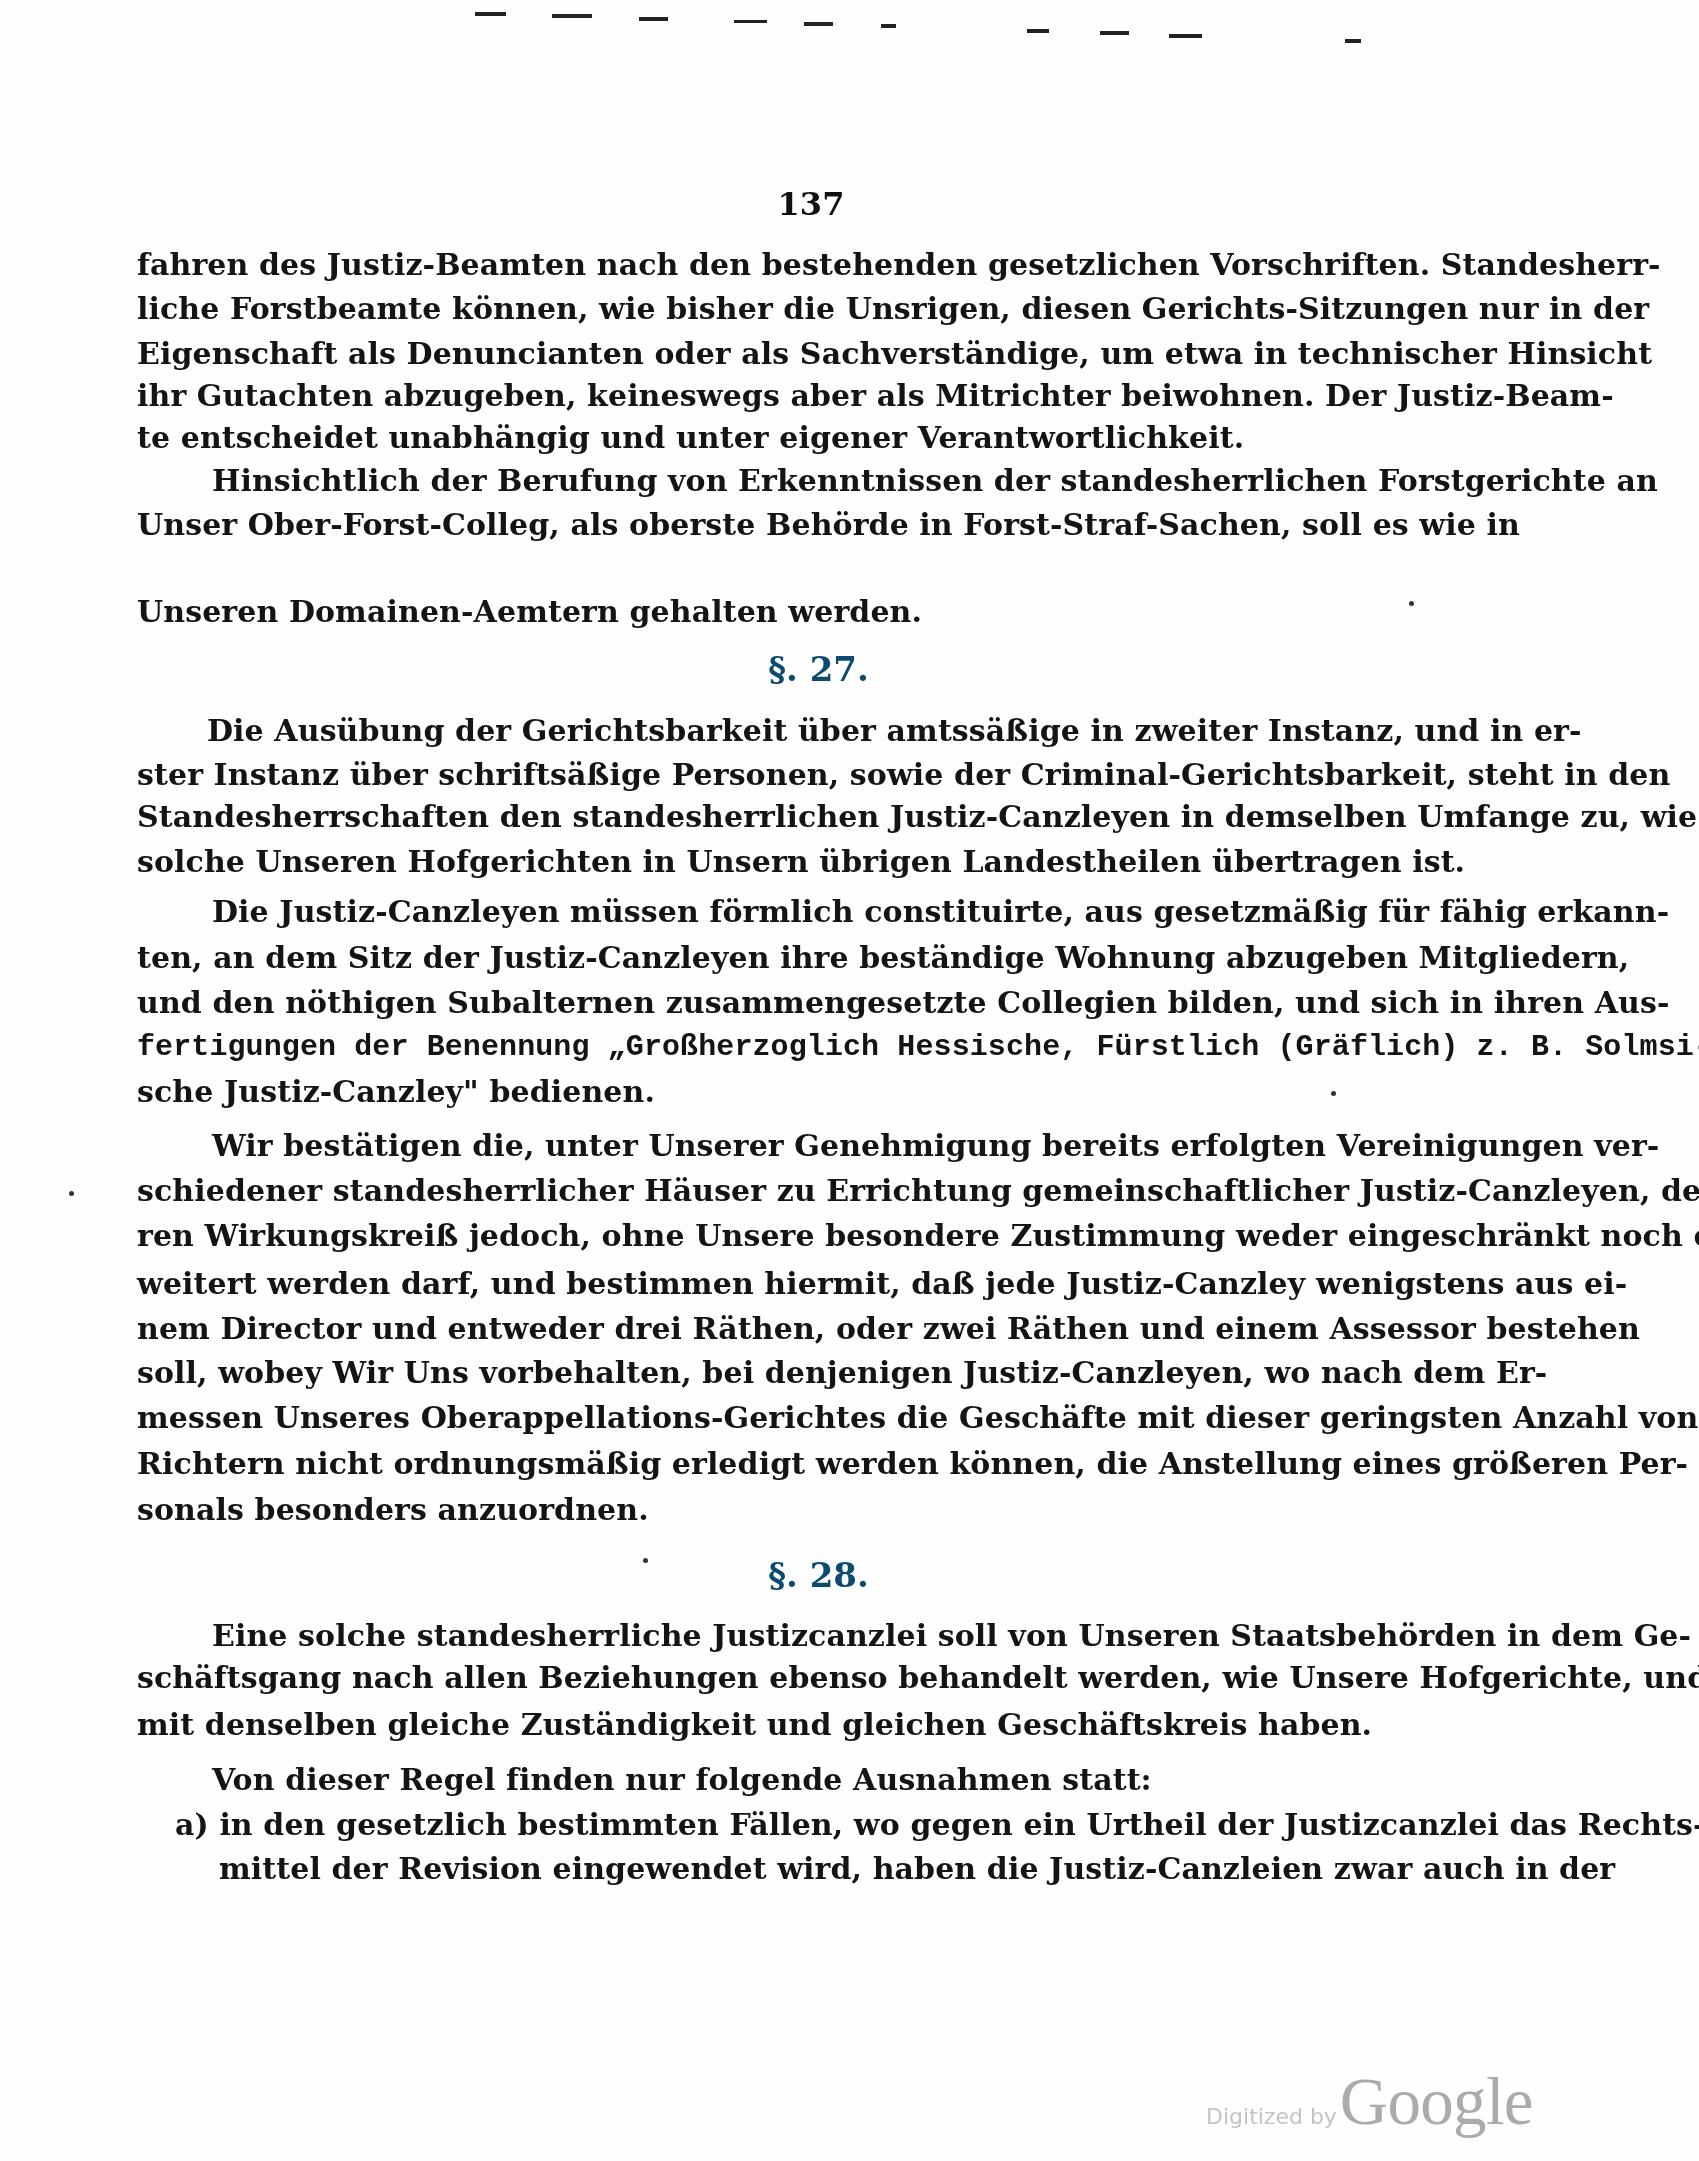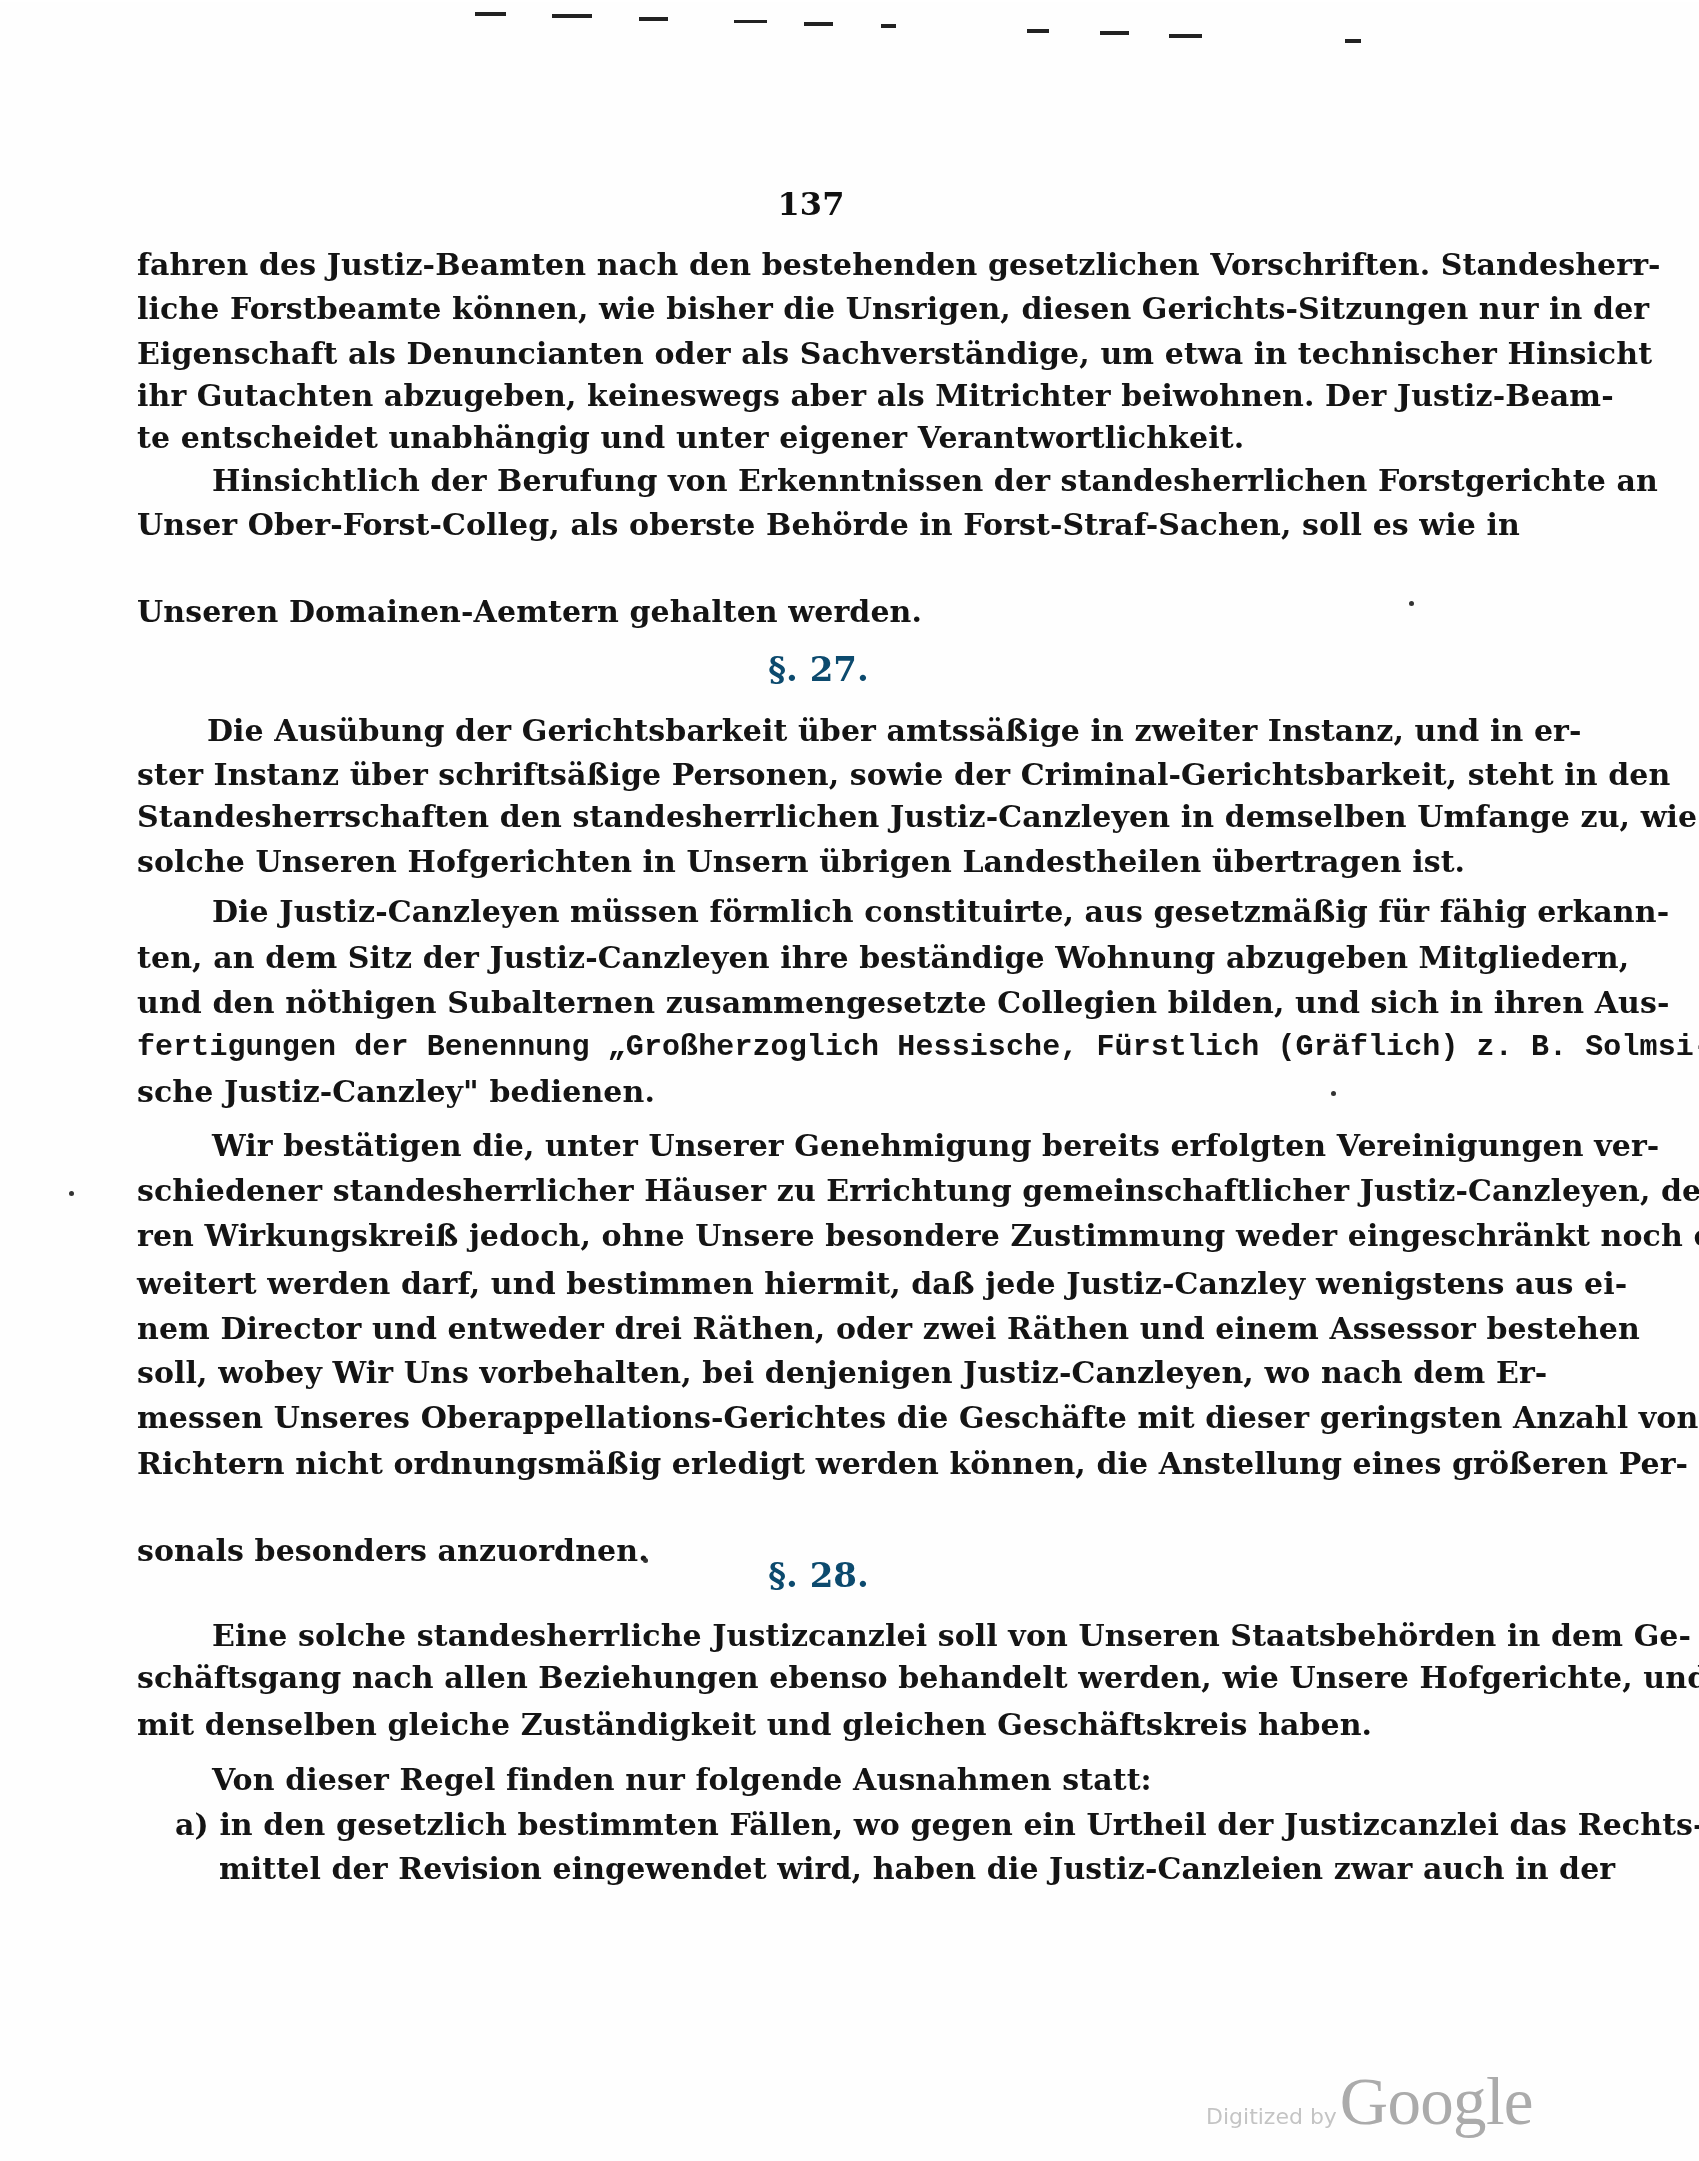--- a/index.html
+++ b/index.html
@@ -74,21 +74,21 @@
 
   <div class="line indent" style="top:1122px;">Wir bestätigen die, unter Unserer Genehmigung bereits erfolgten Vereinigungen ver-</div>
   <div class="line" style="top:1167px;">schiedener standesherrlicher Häuser zu Errichtung gemeinschaftlicher Justiz-Canzleyen, de-</div>
   <div class="speck" style="left:69px;top:1189px;"></div>
   <div class="line" style="top:1212px;">ren Wirkungskreiß jedoch, ohne Unsere besondere Zustimmung weder eingeschränkt noch er-</div>
   <div class="line" style="top:1260px;">weitert werden darf, und bestimmen hiermit, daß jede Justiz-Canzley wenigstens aus ei-</div>
   <div class="line" style="top:1305px;">nem Director und entweder drei Räthen, oder zwei Räthen und einem Assessor bestehen</div>
   <div class="line" style="top:1349px;">soll, wobey Wir Uns vorbehalten, bei denjenigen Justiz-Canzleyen, wo nach dem Er-</div>
   <div class="line" style="top:1394px;">messen Unseres Oberappellations-Gerichtes die Geschäfte mit dieser geringsten Anzahl von</div>
   <div class="line" style="top:1440px;">Richtern nicht ordnungsmäßig erledigt werden können, die Anstellung eines größeren Per-</div>
-  <div class="line last" style="top:1486px;margin-top:41px;">sonals besonders anzuordnen.</div>
+  <div class="line last" style="top:1486px;">sonals besonders anzuordnen.</div>
 
   <div class="speck" style="left:643px;top:1556px;"></div>
   <div class="section-heading" style="top:1553px;">§. 28.</div>
 
   <div class="line indent" style="top:1612px;">Eine solche standesherrliche Justizcanzlei soll von Unseren Staatsbehörden in dem Ge-</div>
   <div class="line" style="top:1654px;">schäftsgang nach allen Beziehungen ebenso behandelt werden, wie Unsere Hofgerichte, und</div>
   <div class="line last" style="top:1701px;">mit denselben gleiche Zuständigkeit und gleichen Geschäftskreis haben.</div>
 
   <div class="line indent last" style="top:1756px;">Von dieser Regel finden nur folgende Ausnahmen statt:</div>
 

